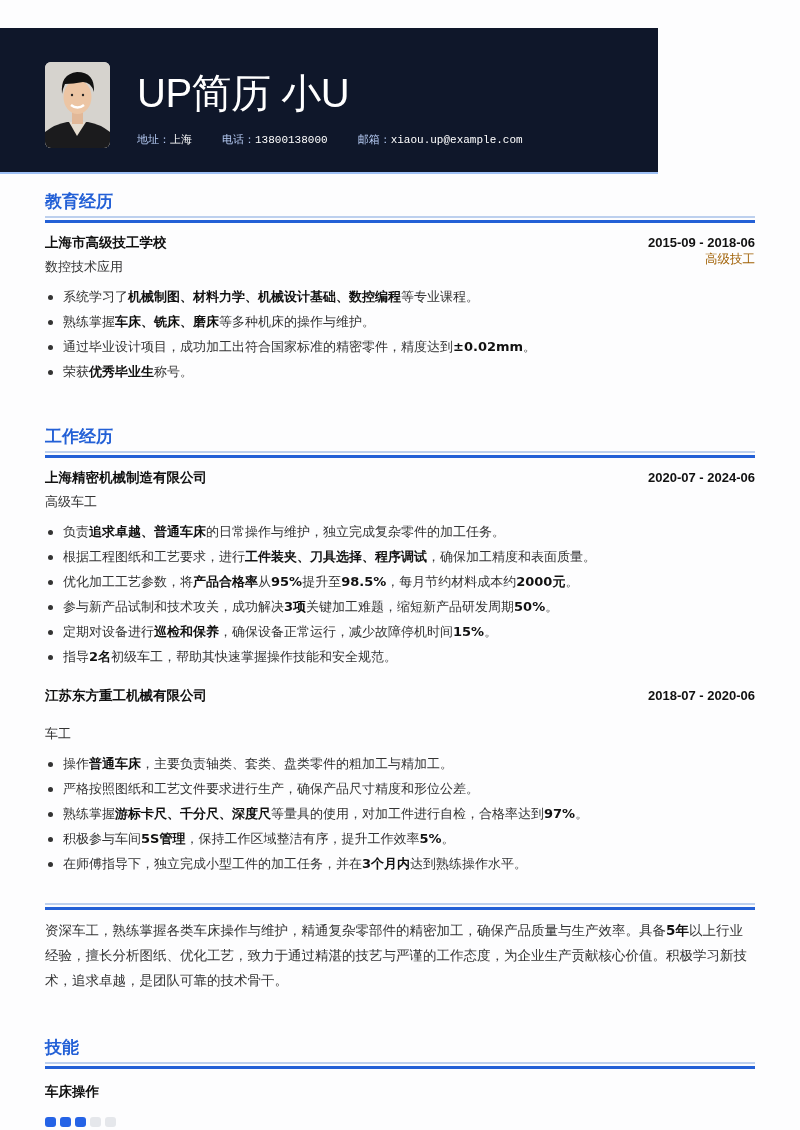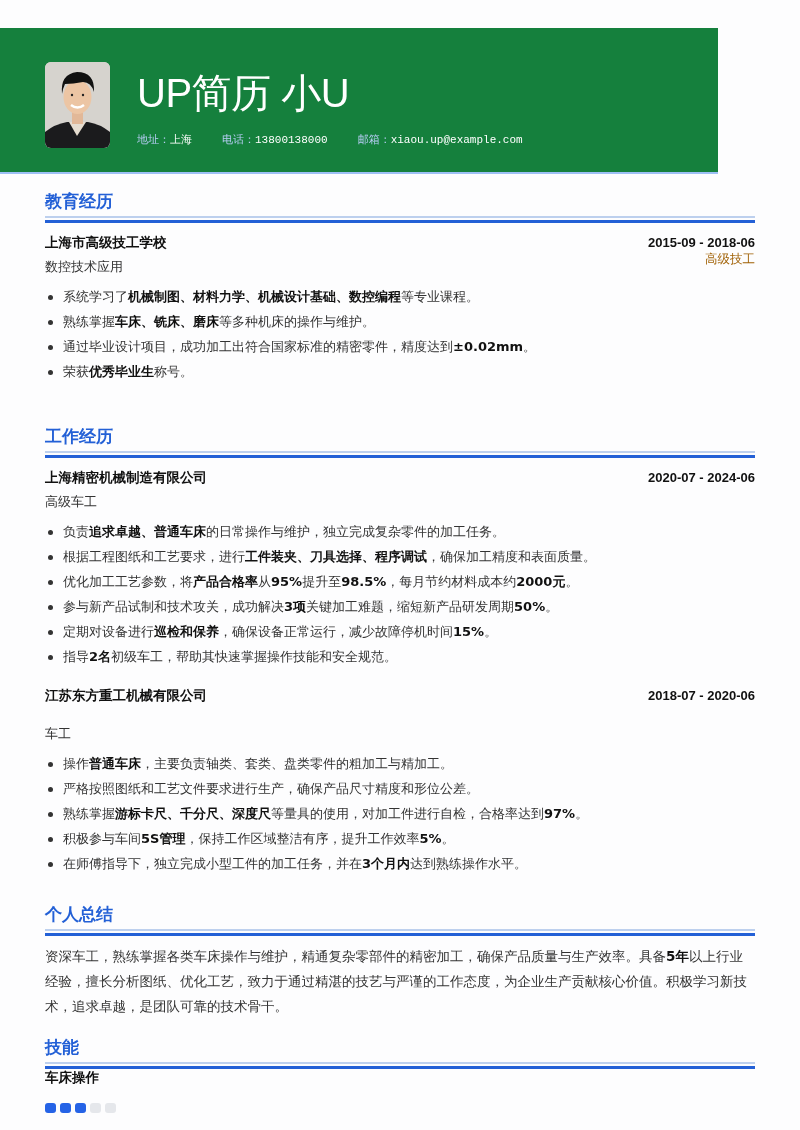--- a/index.html
+++ b/index.html
@@ -1,38 +1,38 @@
 <!DOCTYPE html>
 <html><head>
 <meta charset="utf-8">
 <style>
   * { box-sizing: border-box; margin: 0; padding: 0; }
   html, body { width: 800px; height: 1130px; overflow: hidden; }
   body { background: #fdfdfe; font-family: "DejaVu Sans", "Liberation Sans", sans-serif; color: #222; position: relative; }
-  .header { position: absolute; top: 28px; left: 0; width: 718px; height: 146px; background: #15803d; border-bottom: 2px solid #9ec0f5; }
+  .header { position: absolute; top: 28px; left: 0; width: 658px; height: 146px; background: #0f172a; border-bottom: 2px solid #9ec0f5; }
   .photo { position: absolute; left: 45px; top: 34px; width: 65px; height: 86px; border-radius: 6px; overflow: hidden; background: #d9d6d1; }
   .name { position: absolute; left: 137px; top: 38px; font-size: 40px; color: #fff; font-weight: 500; letter-spacing: -0.5px; font-family: "Liberation Sans", sans-serif; }
   .contacts { position: absolute; left: 137px; top: 104px; font-size: 11px; color: #fff; display: flex; gap: 30px; font-family: Liberation Mono, monospace; }
   .contacts .k { color: #b8cdf6; }
   .section { position: absolute; left: 45px; width: 710px; }
   .sec-title { font-size: 17px; font-weight: bold; color: #2360d6; height: 26px; line-height: 26px; }
   .rule1 { height: 2px; background: #bdd0ee; margin-top: 2px; }
   .rule2 { height: 3px; background: #2360d6; margin-top: 2px; }
   .row { display: flex; justify-content: space-between; align-items: baseline; }
   .org { font-size: 13.5px; font-weight: bold; color: #111; }
   .date { font-size: 13px; font-weight: bold; color: #111; font-family: "Liberation Sans", sans-serif; }
   .sub { font-size: 13px; color: #333; }
   .deg { font-size: 12.5px; color: #a16207; }
   ul.bul { list-style: none; margin-top: 8px; }
   ul.bul li { font-size: 13px; color: #333; height: 25px; line-height: 25px; padding-left: 18px; position: relative; white-space: nowrap; }
   ul.bul li::before { content: ""; position: absolute; left: 3px; top: 11px; width: 5px; height: 5px; border-radius: 50%; background: #333; }
   ul.bul li b { color: #111; }
   .summary { font-size: 13.5px; color: #333; line-height: 25px; margin-top: 8px; }
   .summary b { color: #111; }
-  .skill-name { font-size: 13.5px; font-weight: bold; color: #111; }
+  .skill-name { font-size: 13.5px; font-weight: bold; color: #111; margin-top: 14px; }
   .dots { display: flex; gap: 4px; margin-top: 16px; }
   .dot { width: 11px; height: 10px; border-radius: 3px; background: #e5e7eb; }
   .dot.on { background: #2563e6; }
 </style>
 </head>
 <body>
 
 <div class="header">
   <div class="photo">
     <svg width="65" height="86" viewBox="0 0 65 86">
@@ -101,21 +101,20 @@
   <ul class="bul">
       <li>操作<b>普通车床</b>，主要负责轴类、套类、盘类零件的粗加工与精加工。</li>
       <li>严格按照图纸和工艺文件要求进行生产，确保产品尺寸精度和形位公差。</li>
       <li>熟练掌握<b>游标卡尺、千分尺、深度尺</b>等量具的使用，对加工件进行自检，合格率达到<b>97%</b>。</li>
       <li>积极参与车间<b>5S管理</b>，保持工作区域整洁有序，提升工作效率<b>5%</b>。</li>
       <li>在师傅指导下，独立完成小型工件的加工任务，并在<b>3个月内</b>达到熟练操作水平。</li>
     </ul>
 </div>
 
 <div class="section" style="top:901px">
-  <div class="sec-title">个人总结</div>
   <div class="rule1"></div>
   <div class="rule2"></div>
   <div class="summary">资深车工，熟练掌握各类车床操作与维护，精通复杂零部件的精密加工，确保产品质量与生产效率。具备<b>5年</b>以上行业经验，擅长分析图纸、优化工艺，致力于通过精湛的技艺与严谨的工作态度，为企业生产贡献核心价值。积极学习新技术，追求卓越，是团队可靠的技术骨干。</div>
 </div>
 
 <div class="section" style="top:1034px">
   <div class="sec-title">技能</div>
   <div class="rule1"></div>
   <div class="rule2"></div>
   <div class="skill-name">车床操作</div>

